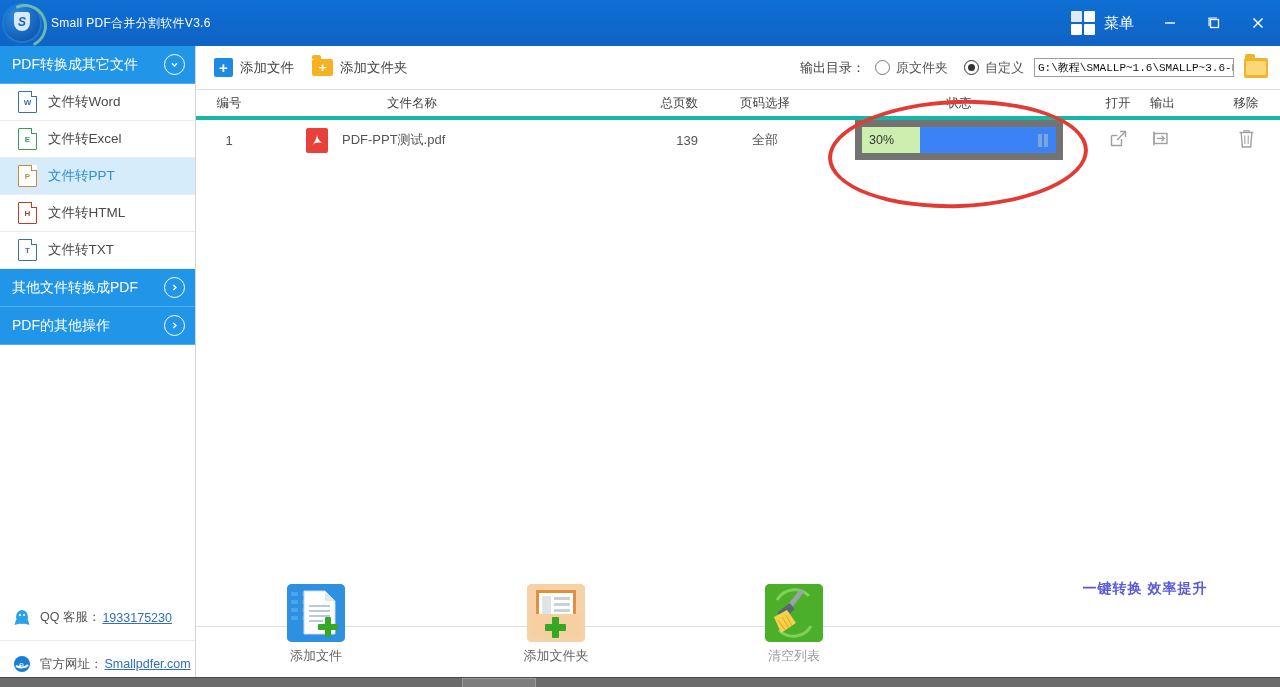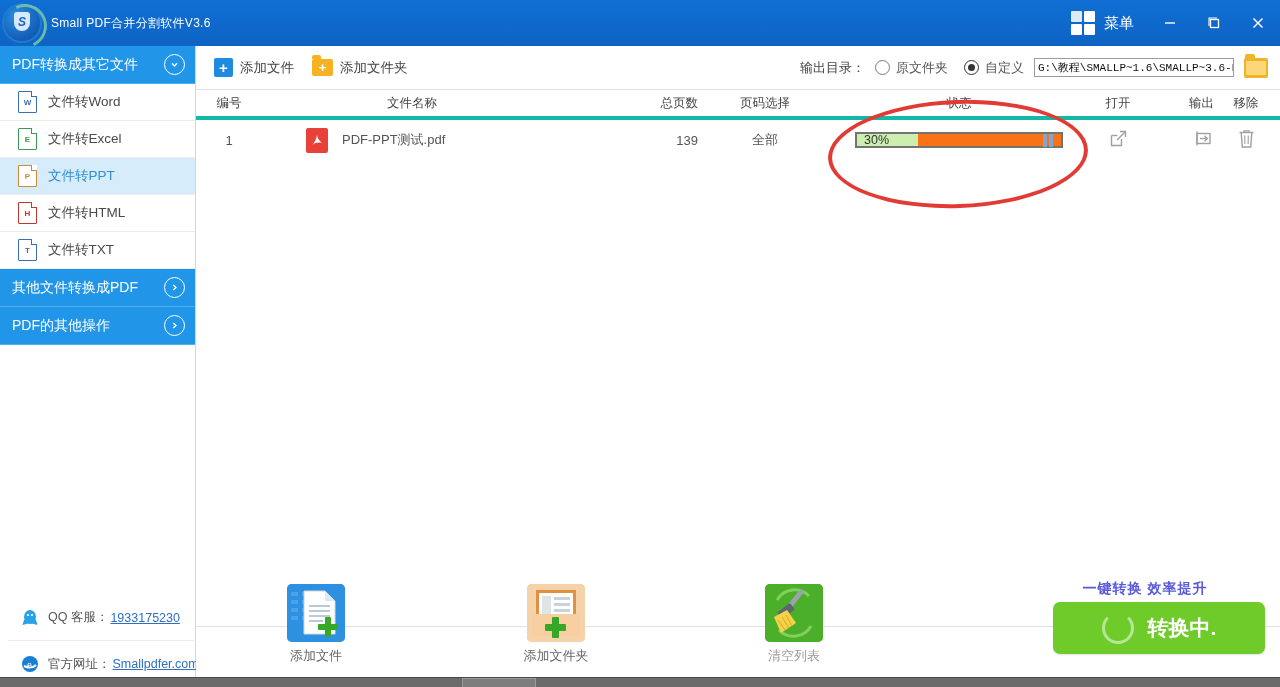--- a/index.html
+++ b/index.html
@@ -94,21 +94,21 @@
   .ic-h{border-color:#c0392b;color:#c0392b;}
   .ic-h::after{border-color:#c0392b;}
   .ic-t{border-color:#3b6fb5;color:#3b6fb5;}
   .ic-t::after{border-color:#3b6fb5;}
   .ic-img{
     border-color:#c0392b;color:#c0392b;overflow:hidden;
   }
   .ic-img::after{display:none;}
   .ic-img svg{display:block;}
 
-  .side-foot{position:absolute;left:8px;bottom:0;width:195px;}
+  .side-foot{position:absolute;left:0;bottom:0;width:195px;}
   .foot-row{
     height:46px;display:flex;align-items:center;padding-left:12px;
     font-size:12.5px;color:#555;box-sizing:border-box;
   }
   .foot-row.sep{border-bottom:1px solid #ececec;}
   .foot-ic{width:20px;height:20px;margin-right:8px;flex:0 0 auto;}
   .link{color:#2f6fc4;text-decoration:underline;margin-left:2px;}
 
   
   .content{position:absolute;left:196px;top:46px;width:1084px;height:641px;background:#fff;}
@@ -167,33 +167,33 @@
   .trow{
     height:40px;display:flex;align-items:center;font-size:13px;color:#555;
   }
   .c-num{width:66px;text-align:center;flex:0 0 auto;}
   .c-name{width:300px;flex:0 0 auto;display:flex;align-items:center;}
   .c-name.h{justify-content:center;}
   .c-pages{width:136px;text-align:right;flex:0 0 auto;}
   .c-sel{width:134px;text-align:center;flex:0 0 auto;}
   .c-status{width:254px;display:flex;align-items:center;justify-content:center;flex:0 0 auto;}
   .c-open{width:64px;text-align:center;flex:0 0 auto;}
-  .c-out{width:64px;text-align:right;flex:0 0 auto;font-family:Liberation Mono, monospace;}
+  .c-out{width:64px;text-align:left;flex:0 0 auto;font-family:Liberation Mono, monospace;}
   .c-rem{width:64px;text-align:center;flex:0 0 auto;}
 
   .pdf-ic{
     width:22px;height:25px;background:#e8413a;border-radius:2px;margin:0 14px 0 44px;
     display:flex;align-items:center;justify-content:center;flex:0 0 auto;
     position:relative;
   }
   .pdf-ic svg{display:block;}
   .fname{color:#555;}
 
   .progress{
-    width:208px;height:16px;border:2px solid #737373;background:#f97316;position:relative;
+    width:208px;height:40px;border:7px solid #737373;background:#3b82f6;position:relative;
     box-sizing:border-box;
   }
   .progress .fill{position:absolute;left:0;top:0;bottom:0;background:#ccefb0;}
   .progress .ptext{
     position:absolute;left:7px;top:0;bottom:0;display:flex;align-items:center;
     font-size:12.5px;color:#333;
   }
   .pause{
     position:absolute;right:8px;top:0;bottom:0;display:flex;align-items:center;gap:2px;
   }
@@ -533,23 +533,19 @@
             <line x1="13" y1="36" x2="20" y2="46"></line>
               <line x1="17" y1="33" x2="24" y2="44"></line>
             <line x1="21" y1="31" x2="27" y2="42"></line>
           </g>
         </svg>
       </div>
       <div class="lbl dim">清空列表</div>
     </div>
 
     <div class="promo">一键转换 效率提升</div>
-    <div class="convert">
-      <span class="spinner"></span>
-      <span class="ctext">转换中.</span>
-    </div>
   </div>
 
   <div class="taskbar">
     <div class="tb-item" style="left:462px;width:74px;"></div>
   </div>
 
 </div>
 
 </body></html>

